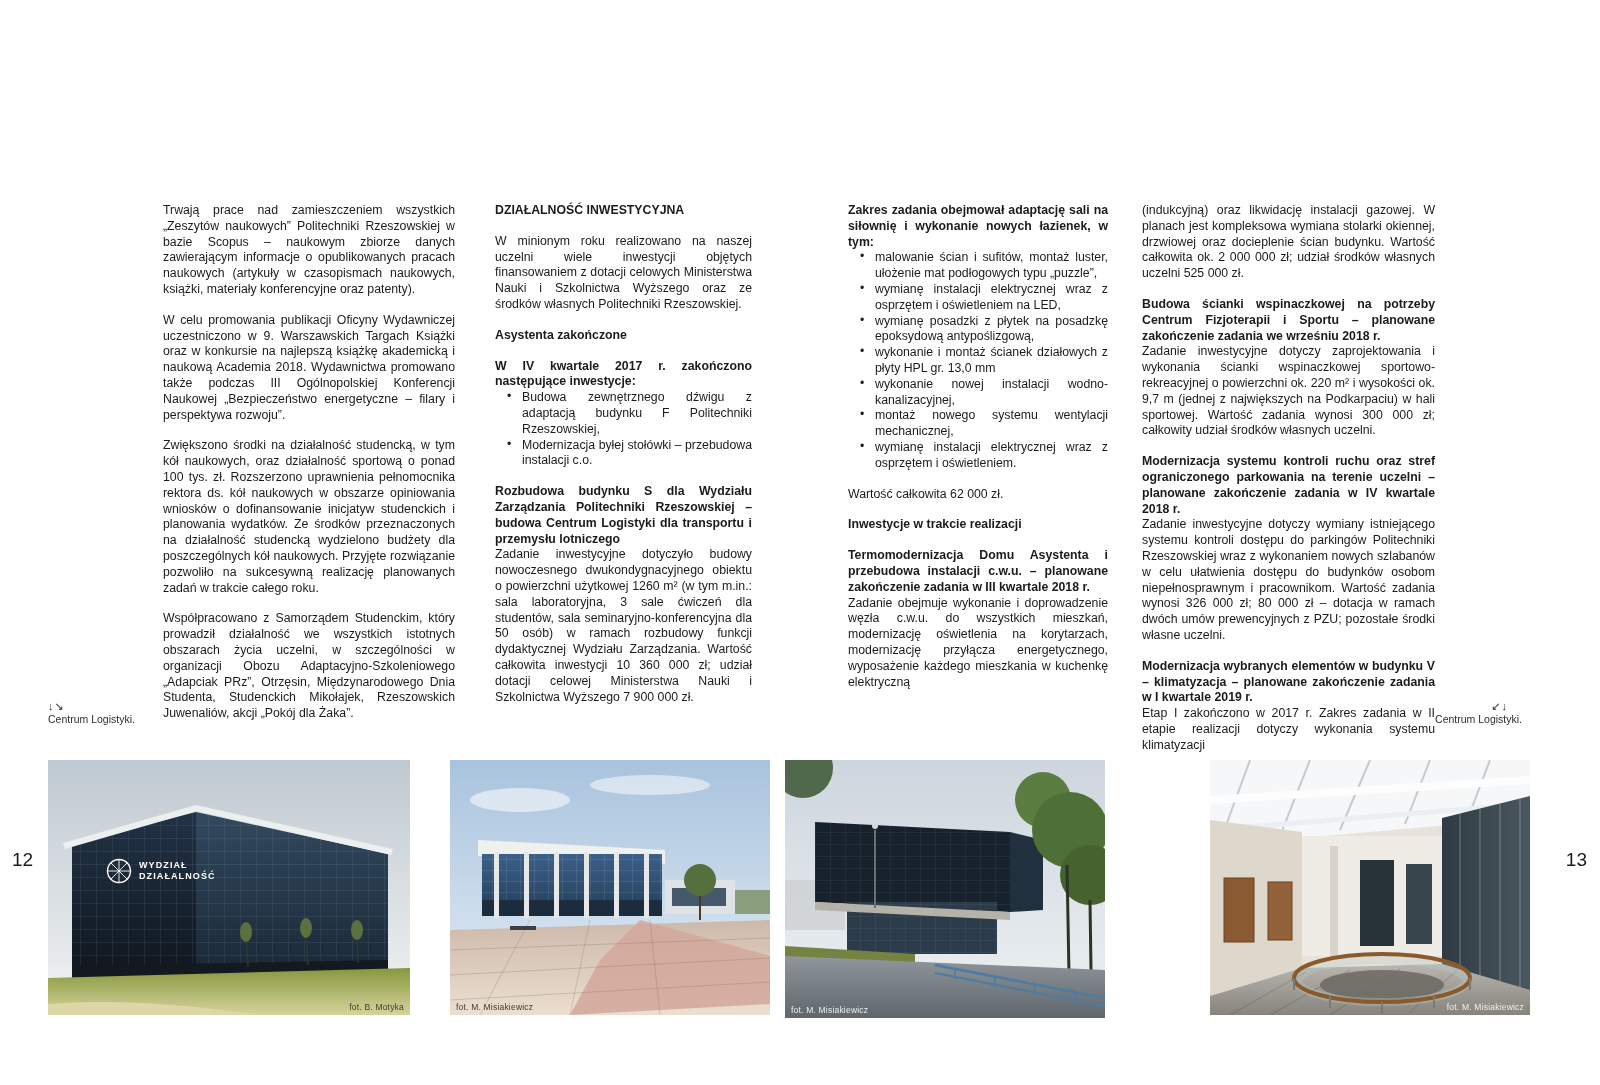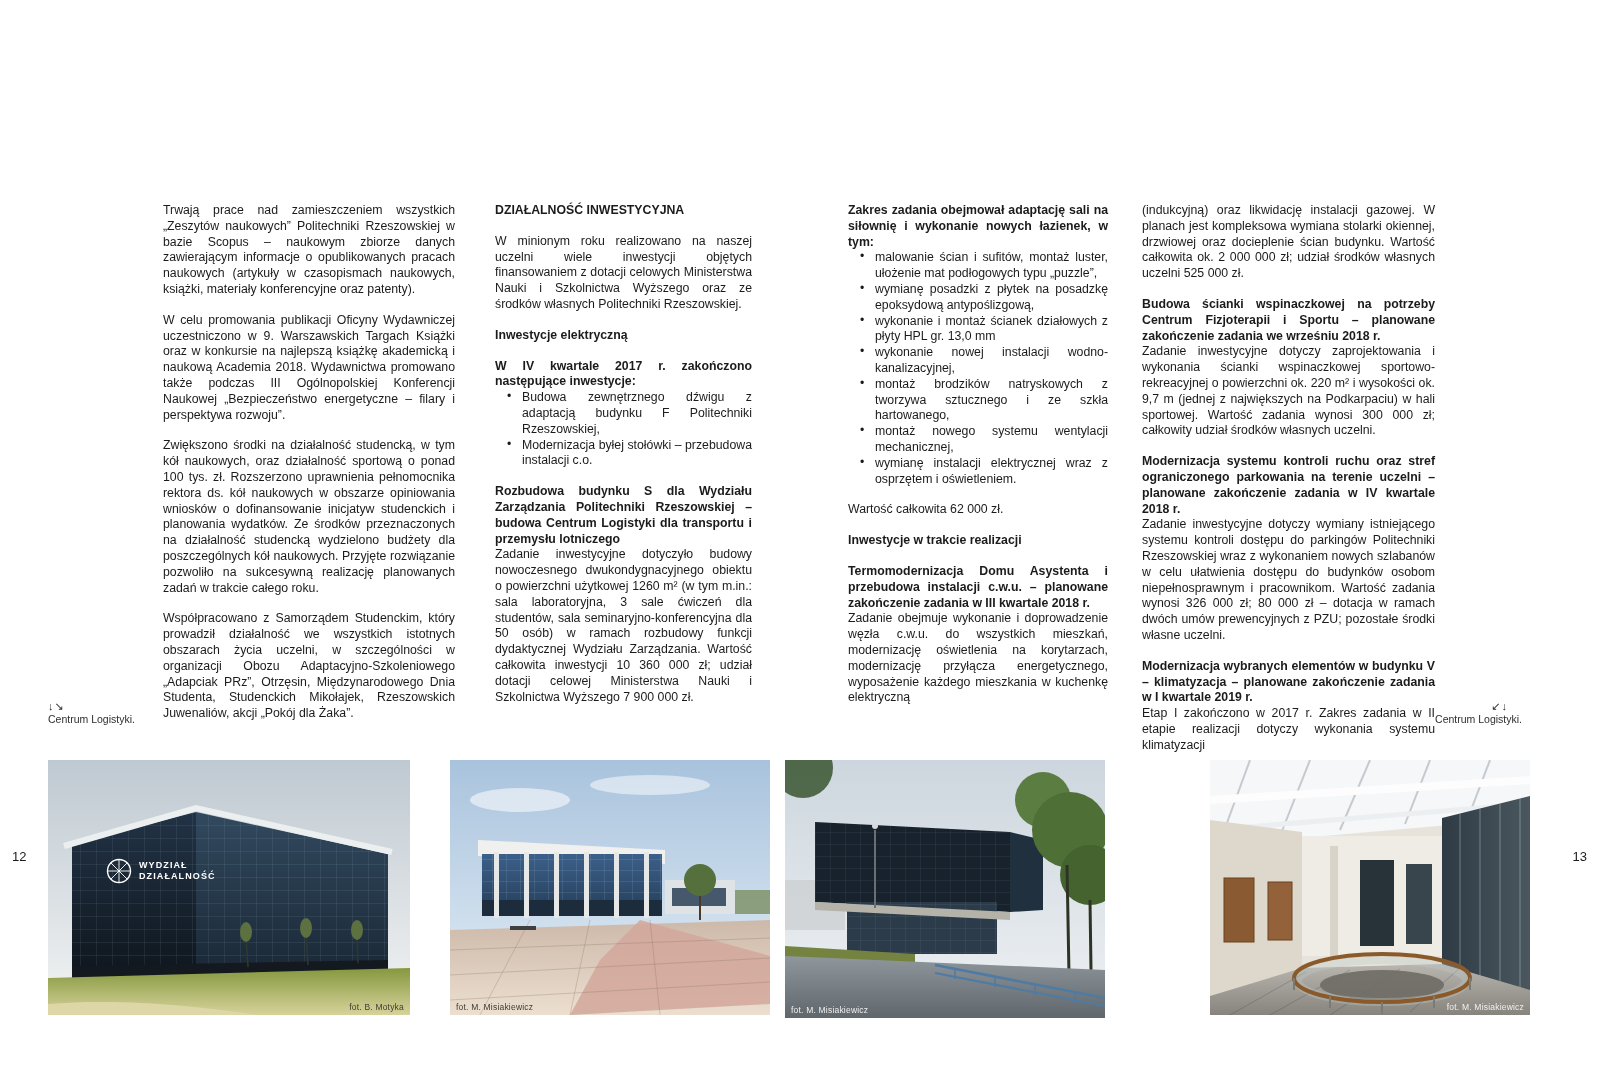--- a/index.html
+++ b/index.html
@@ -15,21 +15,21 @@
   #col3{left:848px;width:260px;}
   #col4{left:1142px;width:293px;}
   .blk{margin:0 0 15px 0;}
   .h1,.h2,.lead{font-weight:bold;}
   .lead{margin-bottom:0;}
   .para0{margin-bottom:0;font-weight:bold;}
   ul.bullets{list-style:none;margin:0 0 15px 0;padding:0 0 0 27px;}
   ul.bullets li{position:relative;text-align:justify;}
   ul.bullets li::before{content:"\2022";position:absolute;left:-15px;top:-1px;}
   
-  .pagenum{position:absolute;font-size:13px;color:#1b1b1b;}
+  .pagenum{position:absolute;font-size:19px;color:#1b1b1b;}
   #pagenum-left{left:12px;top:849px;}
   #pagenum-right{right:13px;top:849px;}
   .caption{position:absolute;font-size:10.5px;line-height:13px;color:#2e2e2e;}
   #caption-left{left:48px;top:700px;}
   #caption-right{right:78px;top:700px;text-align:right;}
   .caption .arrows{font-size:11px;letter-spacing:1px;}
   #caption-right .arrows{padding-right:14px;}
   
   .photo{position:absolute;top:760px;overflow:hidden;background:#dfe3e6;}
   #photo1{left:48px;width:362px;height:255px;}
@@ -64,37 +64,37 @@
 
 <div class="col" id="col1">
     <div class="blk para">Trwają prace nad zamieszczeniem wszystkich „Zeszytów naukowych” Politechniki Rzeszowskiej w bazie Scopus – naukowym zbiorze danych zawierającym informacje o opublikowanych pracach naukowych (artykuły w czasopismach naukowych, książki, materiały konferencyjne oraz patenty).</div>
     <div class="blk para">W celu promowania publikacji Oficyny Wydawniczej uczestniczono w 9. Warszawskich Targach Książki oraz w konkursie na najlepszą książkę akademicką i naukową Academia 2018. Wydawnictwa promowano także podczas III Ogólnopolskiej Konferencji Naukowej „Bezpieczeństwo energetyczne – filary i perspektywa rozwoju”.</div>
     <div class="blk para">Zwiększono środki na działalność studencką, w tym kół naukowych, oraz działalność sportową o ponad 100 tys. zł. Rozszerzono uprawnienia pełnomocnika rektora ds. kół naukowych w obszarze opiniowania wniosków o dofinansowanie inicjatyw studenckich i planowania wydatków. Ze środków przeznaczonych na działalność studencką wydzielono budżety dla poszczególnych kół naukowych. Przyjęte rozwiązanie pozwoliło na sukcesywną realizację planowanych zadań w trakcie całego roku.</div>
     <div class="blk para">Współpracowano z Samorządem Studenckim, który prowadził działalność we wszystkich istotnych obszarach życia uczelni, w szczególności w organizacji Obozu Adaptacyjno-Szkoleniowego „Adapciak PRz”, Otrzęsin, Międzynarodowego Dnia Studenta, Studenckich Mikołajek, Rzeszowskich Juwenaliów, akcji „Pokój dla Żaka”.</div>
   </div>
 <div class="col" id="col2">
     <div class="blk h1">DZIAŁALNOŚĆ INWESTYCYJNA</div>
     <div class="blk para">W minionym roku realizowano na naszej uczelni wiele inwestycji objętych finansowaniem z dotacji celowych Ministerstwa Nauki i Szkolnictwa Wyższego oraz ze środków własnych Politechniki Rzeszowskiej.</div>
-    <div class="blk h2">Inwestycje elektryczną</div>
+    <div class="blk h2">Asystenta zakończone</div>
     <div class="blk para0">W IV kwartale 2017 r. zakończono następujące inwestycje:</div>
     <ul class="bullets">
       <li>Budowa zewnętrznego dźwigu z adaptacją budynku F Politechniki Rzeszowskiej,</li>
       <li>Modernizacja byłej stołówki – przebudowa instalacji c.o.</li>
     </ul>
     <div class="blk lead">Rozbudowa budynku S dla Wydziału Zarządzania Politechniki Rzeszowskiej – budowa Centrum Logistyki dla transportu i przemysłu lotniczego</div>
     <div class="blk para">Zadanie inwestycyjne dotyczyło budowy nowoczesnego dwukondygnacyjnego obiektu o powierzchni użytkowej 1260 m² (w tym m.in.: sala laboratoryjna, 3 sale ćwiczeń dla studentów, sala seminaryjno-konferencyjna dla 50 osób) w ramach rozbudowy funkcji dydaktycznej Wydziału Zarządzania. Wartość całkowita inwestycji 10 360 000 zł; udział dotacji celowej Ministerstwa Nauki i Szkolnictwa Wyższego 7 900 000 zł.</div>
   </div>
 <div class="col" id="col3">
     <div class="blk para0">Zakres zadania obejmował adaptację sali na siłownię i wykonanie nowych łazienek, w tym:</div>
     <ul class="bullets">
       <li>malowanie ścian i sufitów, montaż luster, ułożenie mat podłogowych typu „puzzle”,</li>
+      <li>wymianę instalacji elektrycznej wraz z osprzętem i oświetleniem na LED,</li>
       <li>wymianę posadzki z płytek na posadzkę epoksydową antypoślizgową,</li>
       <li>wykonanie i montaż ścianek działowych z płyty HPL gr. 13,0 mm</li>
       <li>wykonanie nowej instalacji wodno-kanalizacyjnej,</li>
-      <li>montaż brodzików natryskowych z tworzywa sztucznego i ze szkła hartowanego,</li>
       <li>montaż nowego systemu wentylacji mechanicznej,</li>
       <li>wymianę instalacji elektrycznej wraz z osprzętem i oświetleniem.</li>
     </ul>
     <div class="blk line">Wartość całkowita 62 000 zł.</div>
     <div class="blk h2">Inwestycje w trakcie realizacji</div>
     <div class="blk lead">Termomodernizacja Domu Asystenta i przebudowa instalacji c.w.u. – planowane zakończenie zadania w III kwartale 2018 r.</div>
     <div class="blk para">Zadanie obejmuje wykonanie i doprowadzenie węzła c.w.u. do wszystkich mieszkań, modernizację oświetlenia na korytarzach, modernizację przyłącza energetycznego, wyposażenie każdego mieszkania w kuchenkę elektryczną</div>
   </div>
 <div class="col" id="col4">
     <div class="blk para">(indukcyjną) oraz likwidację instalacji gazowej. W planach jest kompleksowa wymiana stolarki okiennej, drzwiowej oraz docieplenie ścian budynku. Wartość całkowita ok. 2 000 000 zł; udział środków własnych uczelni 525 000 zł.</div>

